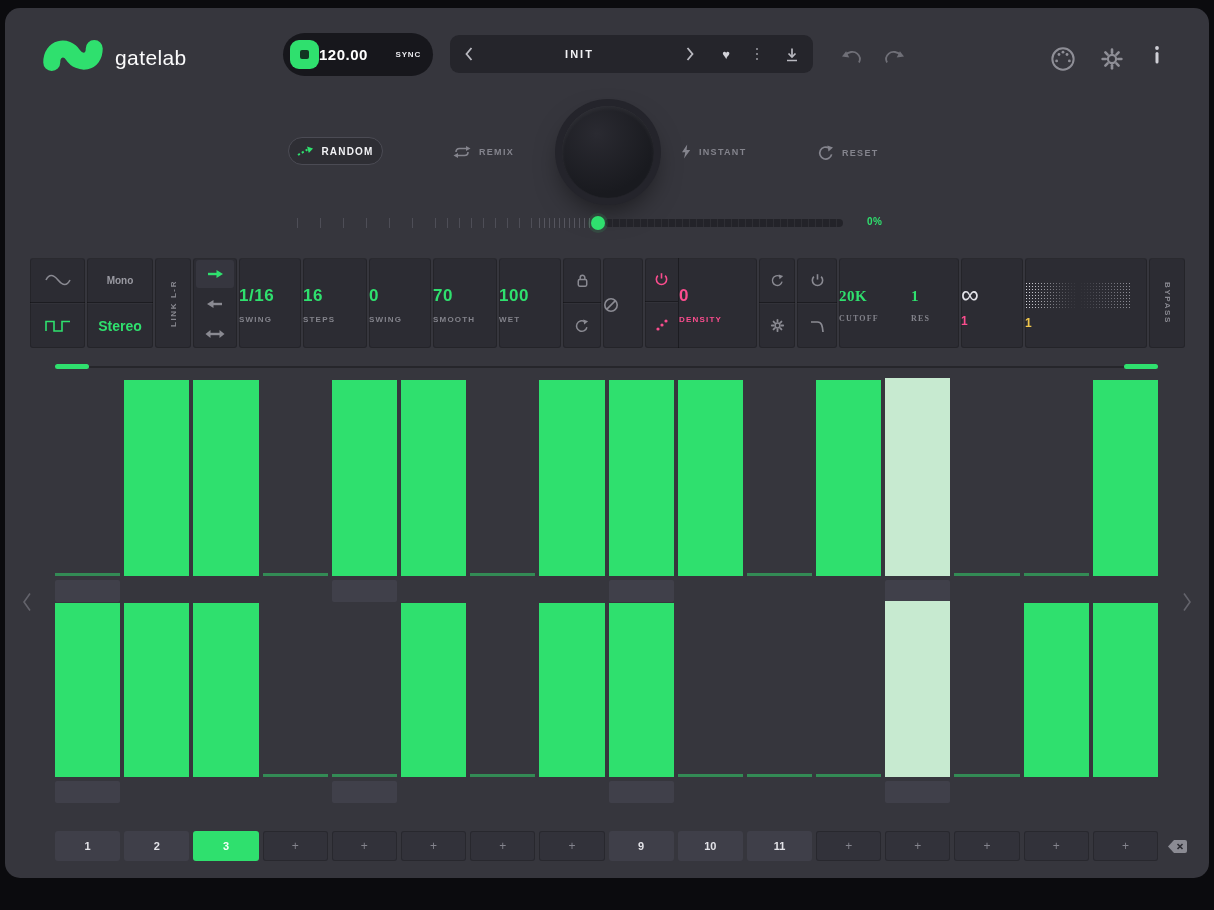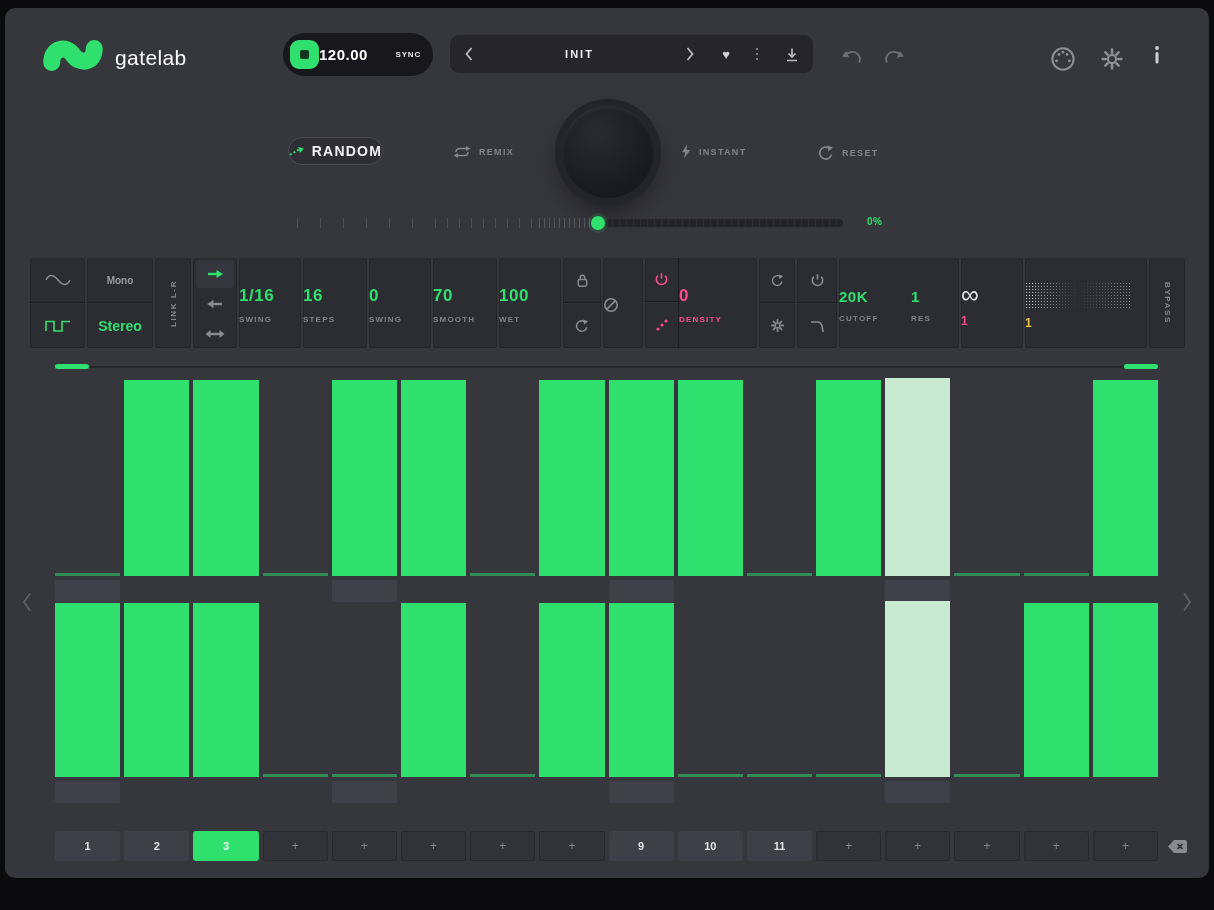--- a/index.html
+++ b/index.html
@@ -1,18 +1,18 @@
 <!DOCTYPE html>
 <html><head>
 <meta charset="utf-8">
 <style>
   * { margin:0; padding:0; box-sizing:border-box; }
   html,body { width:1214px; height:910px; }
   body { position:relative; background:#0b0b0e; font-family:"Liberation Sans", sans-serif; overflow:hidden; }
-  .app { position:absolute; top:8px; left:5px; right:5px; bottom:32px; background:#36363d; border-radius:10px; overflow:hidden; }
+  .app { position:absolute; top:8px; left:5px; right:5px; bottom:32px; background:#36363d; border-radius:15px; overflow:hidden; }
 
   
   .logo { position:absolute; left:34px; top:26px; width:68px; height:44px; }
   .app-name { position:absolute; left:110px; top:38px; font-size:21px; font-weight:400; color:#fafafb; letter-spacing:.4px; }
 
   .transport { position:absolute; left:278px; top:25px; width:150px; height:43px; background:#17171c; border-radius:22px; display:flex; align-items:center; padding-left:7px; gap:0;justify-content:space-between; }
   .stop-btn { width:29px; height:29px; background:#2fe06e; border-radius:9px; display:flex; align-items:center; justify-content:center; cursor:pointer; }
   .stop-btn .sq { width:9px; height:9px; background:#123522; border-radius:2px; }
   .bpm { font-size:15px; font-weight:700; color:#ffffff; letter-spacing:.5px; }
   .sync { margin-left:auto; padding-right:12px; font-size:8px; font-weight:700; color:#e8e8ec; letter-spacing:.8px; }
@@ -23,21 +23,21 @@
   .heart { font-size:13px; color:#d2d2d8; }
   .kebab { display:flex; flex-direction:column; gap:2.5px; }
   .kebab i { width:2.5px; height:2.5px; border-radius:50%; background:#9a9aa2; }
 
   .hicon { position:absolute; top:40px; cursor:pointer; }
   .undo { left:836px; } .redo { left:878px; }
   .midi { left:1045px; top:38px; } .gear { left:1095px; top:39px; } .info { left:1148px; top:38px; }
 
   
   .btn-random { position:absolute; left:283px; top:129px; width:95px; height:28px; border:1px solid #4b4b54; border-radius:15px; background:rgba(0,0,0,.14); display:flex; align-items:center; justify-content:center; gap:7px; cursor:pointer; }
-  .rlabel { font-size:14px; font-weight:700; color:#f2f2f5; letter-spacing:1.2px; }
+  .rlabel { font-size:10px; font-weight:700; color:#f2f2f5; letter-spacing:1.2px; }
   .ritem { position:absolute; display:flex; align-items:center; gap:8px; cursor:pointer; }
   .ritem span { font-size:9px; font-weight:700; color:#84848d; letter-spacing:1.3px; }
   .remix { left:448px; top:137px; } .instant { left:676px; top:136px; } .reset { left:813px; top:137px; }
   .knob { position:absolute; left:557px; top:98px; width:92px; height:92px; border-radius:50%;
           background:radial-gradient(circle at 38% 30%, #2a2a31, #191a1f 70%);
           box-shadow:0 0 0 7px #24242b, 0 12px 26px rgba(0,0,0,.5), inset 0 2px 4px rgba(255,255,255,.06); cursor:pointer; }
 
   
   .slider { position:absolute; left:290px; top:206px; width:556px; height:18px; }
   .tk { position:absolute; top:4px; height:10px; }
@@ -404,21 +404,21 @@
         </svg>
       </div>
       <div class="half bot">
         <svg width="15" height="14" viewBox="0 0 15 14">
           <path d="M1,3 h6.5 c4,0 5,3.5 5.5,10" fill="none" stroke="#8a8a92" stroke-width="1.7"></path>
         </svg>
       </div>
     </div>
 
     <div class="cell c-filter">
-      <div style="display:flex;height:100%;">
+      <div style="display:flex;height:100%;font-family:Liberation Serif, serif;">
         <div class="vcell" style="flex:1.5">
           <div class="val small">20K</div>
           <div class="lbl">CUTOFF</div>
         </div>
         <div class="vcell" style="flex:1">
           <div class="val small">1</div>
           <div class="lbl">RES</div>
         </div>
       </div>
     </div>

